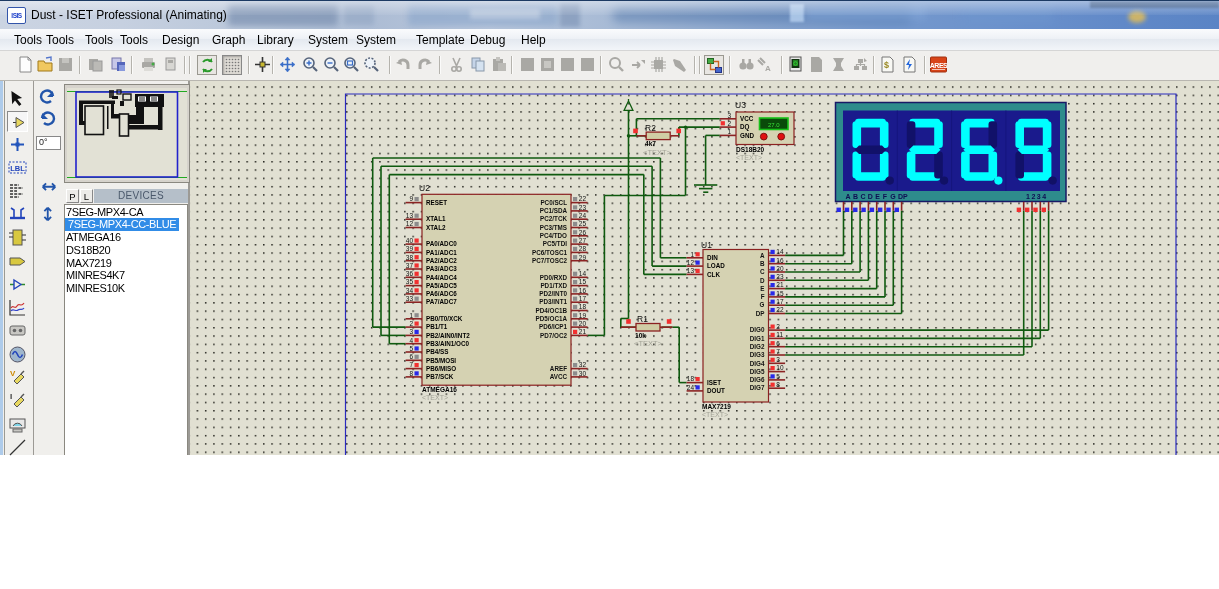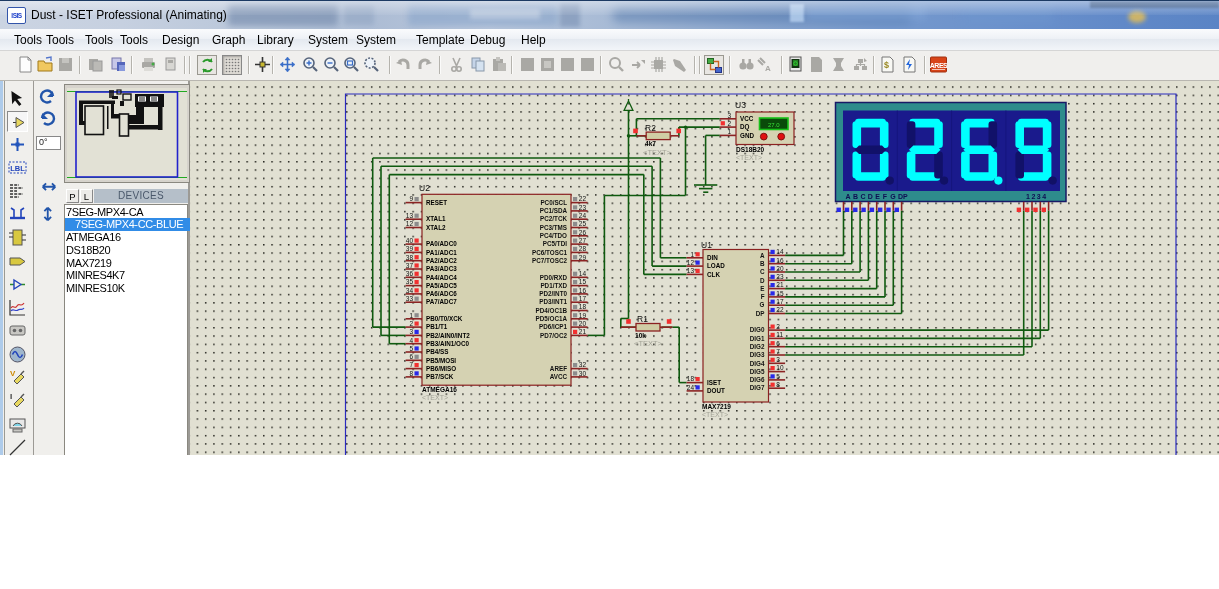--- a/index.html
+++ b/index.html
@@ -366,21 +366,21 @@
       <rect x="52" y="5" width="4" height="4" fill="none" stroke="#111" stroke-width="1.2"></rect>
       <rect x="44" y="5" width="5" height="8" fill="#111" fill-opacity="0.8"></rect>
       <rect x="55" y="16" width="4" height="5" fill="#111"></rect>
     </svg></div>
 <div class="abs" style="left:64px;top:188px;width:124px;height:17px;background:#F0EFEC"></div>
 <div class="abs" style="left:66px;top:189px;width:13px;height:14px;background:#ECEBE8;border:1px solid #888;border-top-color:#FFF;border-left-color:#FFF;font-size:9.5px;text-align:center;line-height:13px">P</div>
 <div class="abs" style="left:80px;top:189px;width:13px;height:14px;background:#ECEBE8;border:1px solid #888;border-top-color:#FFF;border-left-color:#FFF;font-size:9.5px;text-align:center;line-height:13px">L</div>
 <div class="abs" style="left:94px;top:189px;width:94px;height:14px;background:#B5BFC9;color:#4A586B;font-size:10px;text-align:center;line-height:14px;letter-spacing:0.3px">DEVICES</div>
 <div class="abs" style="left:64px;top:204px;width:124px;height:251px;background:#FFF;border:1px solid #8A8880;border-bottom:none"></div>
 <div class="abs" style="left:66px;top:205.5px;height:12.7px;color:#000;font-size:11px;line-height:12.5px;white-space:nowrap;letter-spacing:-0.4px">7SEG-MPX4-CA</div>
-<div class="abs" style="left:65px;top:218.2px;height:12.7px;background:#318CE7;color:#FFF;font-size:11px;line-height:12.5px;padding:0 10px;white-space:nowrap;letter-spacing:-0.4px">7SEG-MPX4-CC-BLUE</div>
+<div class="abs" style="left:65px;top:218.2px;height:12.7px;background:#318CE7;color:#FFF;font-size:11px;line-height:12.5px;padding:0 3px;white-space:nowrap;letter-spacing:-0.4px">7SEG-MPX4-CC-BLUE</div>
 <div class="abs" style="left:66px;top:231.0px;height:12.7px;color:#000;font-size:11px;line-height:12.5px;white-space:nowrap;letter-spacing:-0.4px">ATMEGA16</div>
 <div class="abs" style="left:66px;top:243.8px;height:12.7px;color:#000;font-size:11px;line-height:12.5px;white-space:nowrap;letter-spacing:-0.4px">DS18B20</div>
 <div class="abs" style="left:66px;top:256.5px;height:12.7px;color:#000;font-size:11px;line-height:12.5px;white-space:nowrap;letter-spacing:-0.4px">MAX7219</div>
 <div class="abs" style="left:66px;top:269.2px;height:12.7px;color:#000;font-size:11px;line-height:12.5px;white-space:nowrap;letter-spacing:-0.4px">MINRES4K7</div>
 <div class="abs" style="left:66px;top:282.0px;height:12.7px;color:#000;font-size:11px;line-height:12.5px;white-space:nowrap;letter-spacing:-0.4px">MINRES10K</div>
 <svg width="1029" height="374" viewBox="190 81 1029 374" style="position:absolute;left:190px;top:81px">
 <rect x="190" y="81" width="1029" height="374" fill="#E1E0D2"></rect>
 <defs>
       <pattern id="dg" width="8.3" height="8.3" patternUnits="userSpaceOnUse" patternTransform="translate(196.6 86.3)">
         <rect x="0" y="0" width="1.5" height="1.5" fill="#26261F"></rect>

